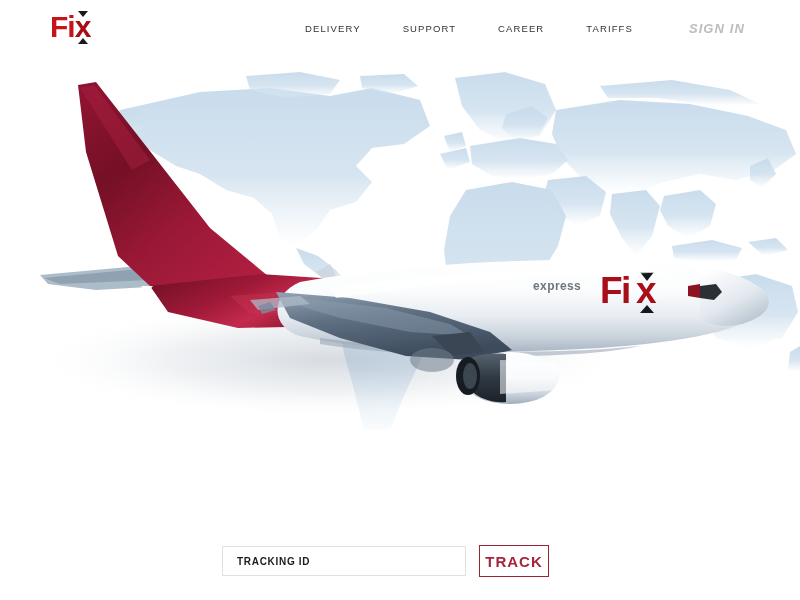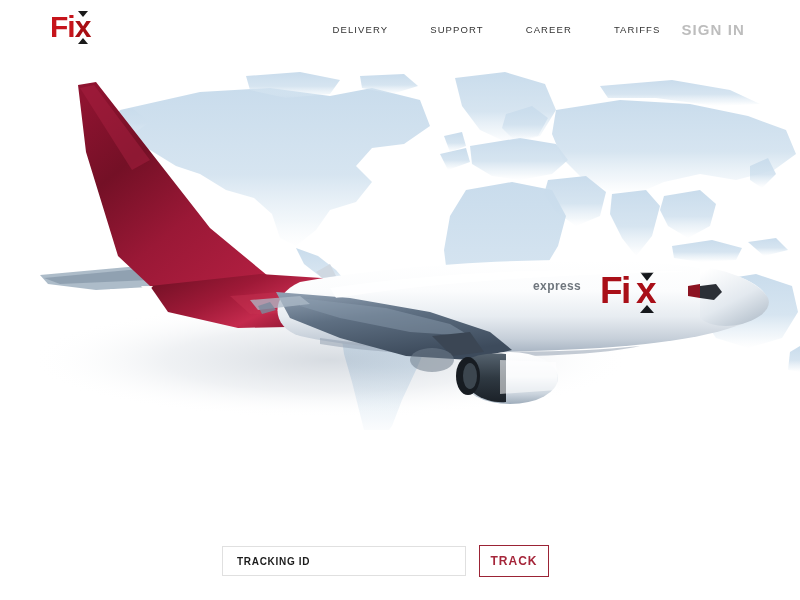--- a/index.html
+++ b/index.html
@@ -45,23 +45,23 @@
   }
 
   .nav { position: absolute; right: 0; top: 21px; display: flex; align-items: center; }
   .nav-item {
     font-size: 9.5px; font-weight: 400; letter-spacing: 1.1px;
     color: #333333; text-transform: uppercase;
     cursor: pointer; white-space: nowrap;
   }
   .nav-item + .nav-item { margin-left: 42px; }
   .nav-signin {
-    font-size: 15px; font-weight: 600; letter-spacing: 1.1px;
+    font-size: 13px; font-weight: 600; letter-spacing: 1.1px;
     color: #bdbdbd; text-transform: uppercase;
-    margin-left: 21px; margin-right: 55px; cursor: pointer; white-space: nowrap;
+    margin-left: 56px; margin-right: 55px; cursor: pointer; white-space: nowrap; font-style: italic;
   }
 
   
   .hero { position: absolute; top: 60px; left: 0; width: 800px; height: 470px; overflow: hidden; }
   .worldmap { position: absolute; top: 10px; left: 0; width: 800px; height: 360px; }
   .plane-layer { position: absolute; top: 0; left: 0; width: 800px; height: 470px; }
 
   
   .trackbar { position: absolute; left: 0; top: 540px; width: 800px; height: 44px; }
   .track-input {
@@ -70,21 +70,21 @@
     font-family: "Liberation Sans", sans-serif;
     font-size: 10px; font-weight: 700; letter-spacing: 0.7px;
     color: #1c1c1c; padding: 0 8px 0 14px; outline: none;
     text-transform: uppercase;
   }
   .track-input::placeholder { color: #1c1c1c; opacity: 1; }
   .track-btn {
     position: absolute; left: 479px; top: 5px; width: 70px; height: 32px;
     border: 1.5px solid #9b2335; background: #ffffff;
     font-family: "Liberation Sans", sans-serif;
-    font-size: 12px; font-weight: 700; letter-spacing: 1px;
+    font-size: 15px; font-weight: 700; letter-spacing: 1px;
     color: #a5263a; cursor: pointer; text-transform: uppercase;
   }
 </style>
 </head>
 <body>
 
 <div class="page">
 
   <div class="header">
 

